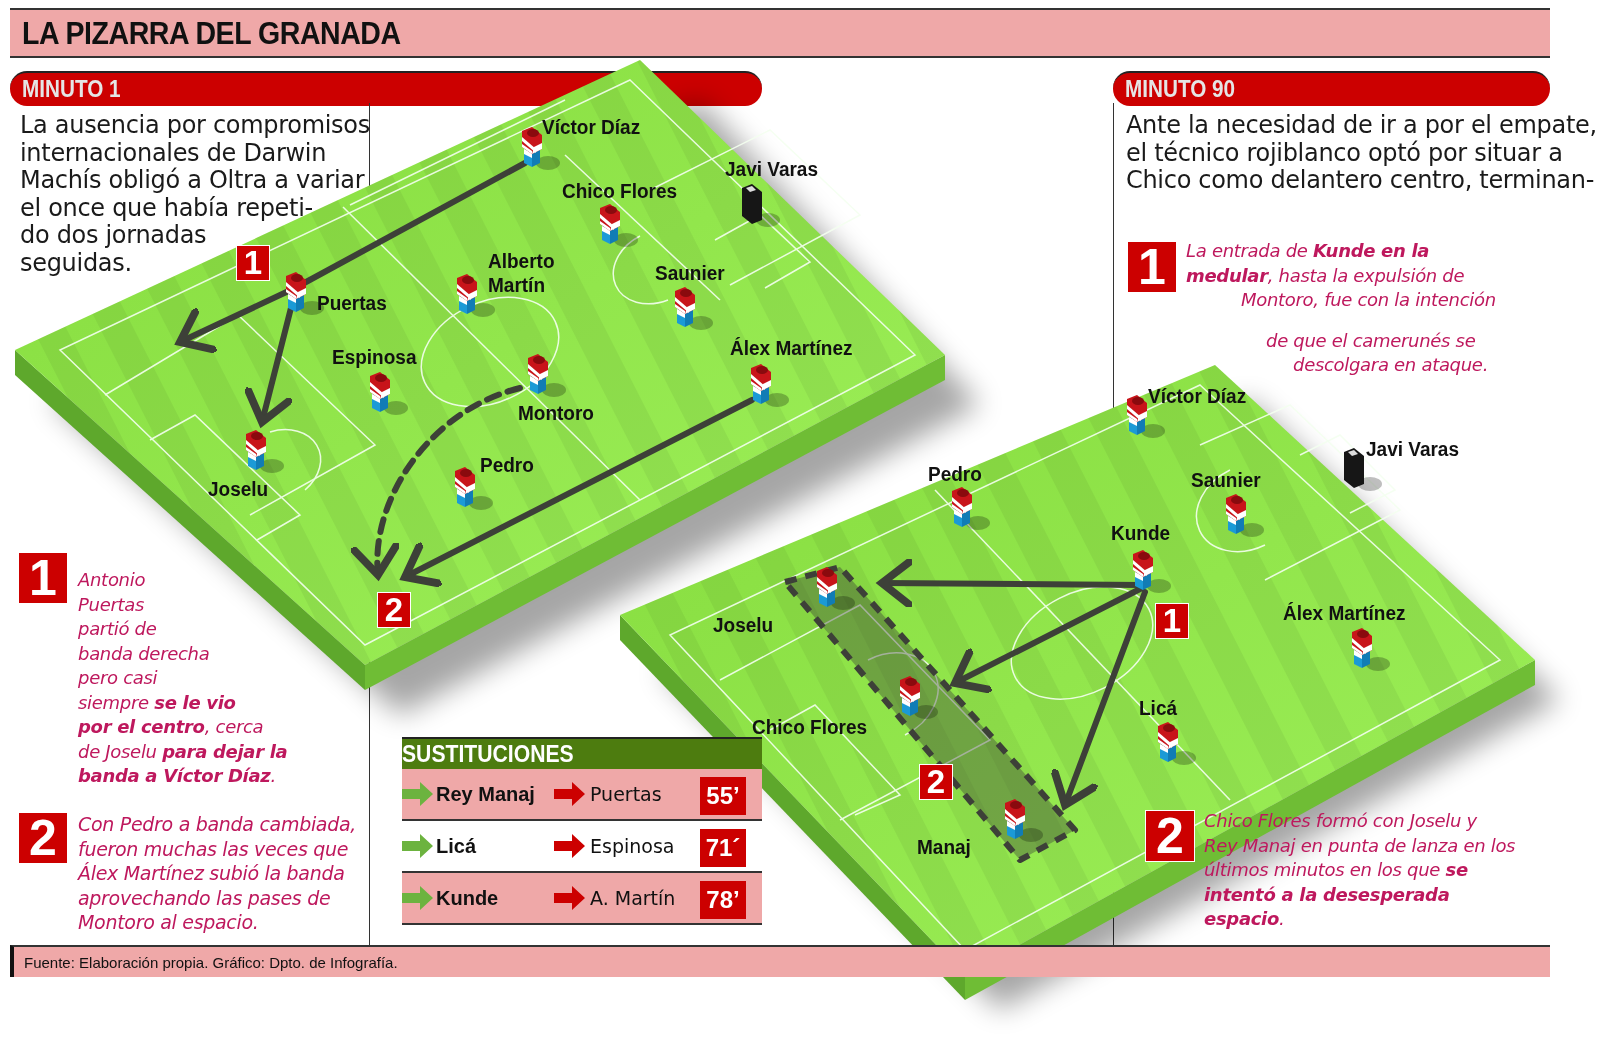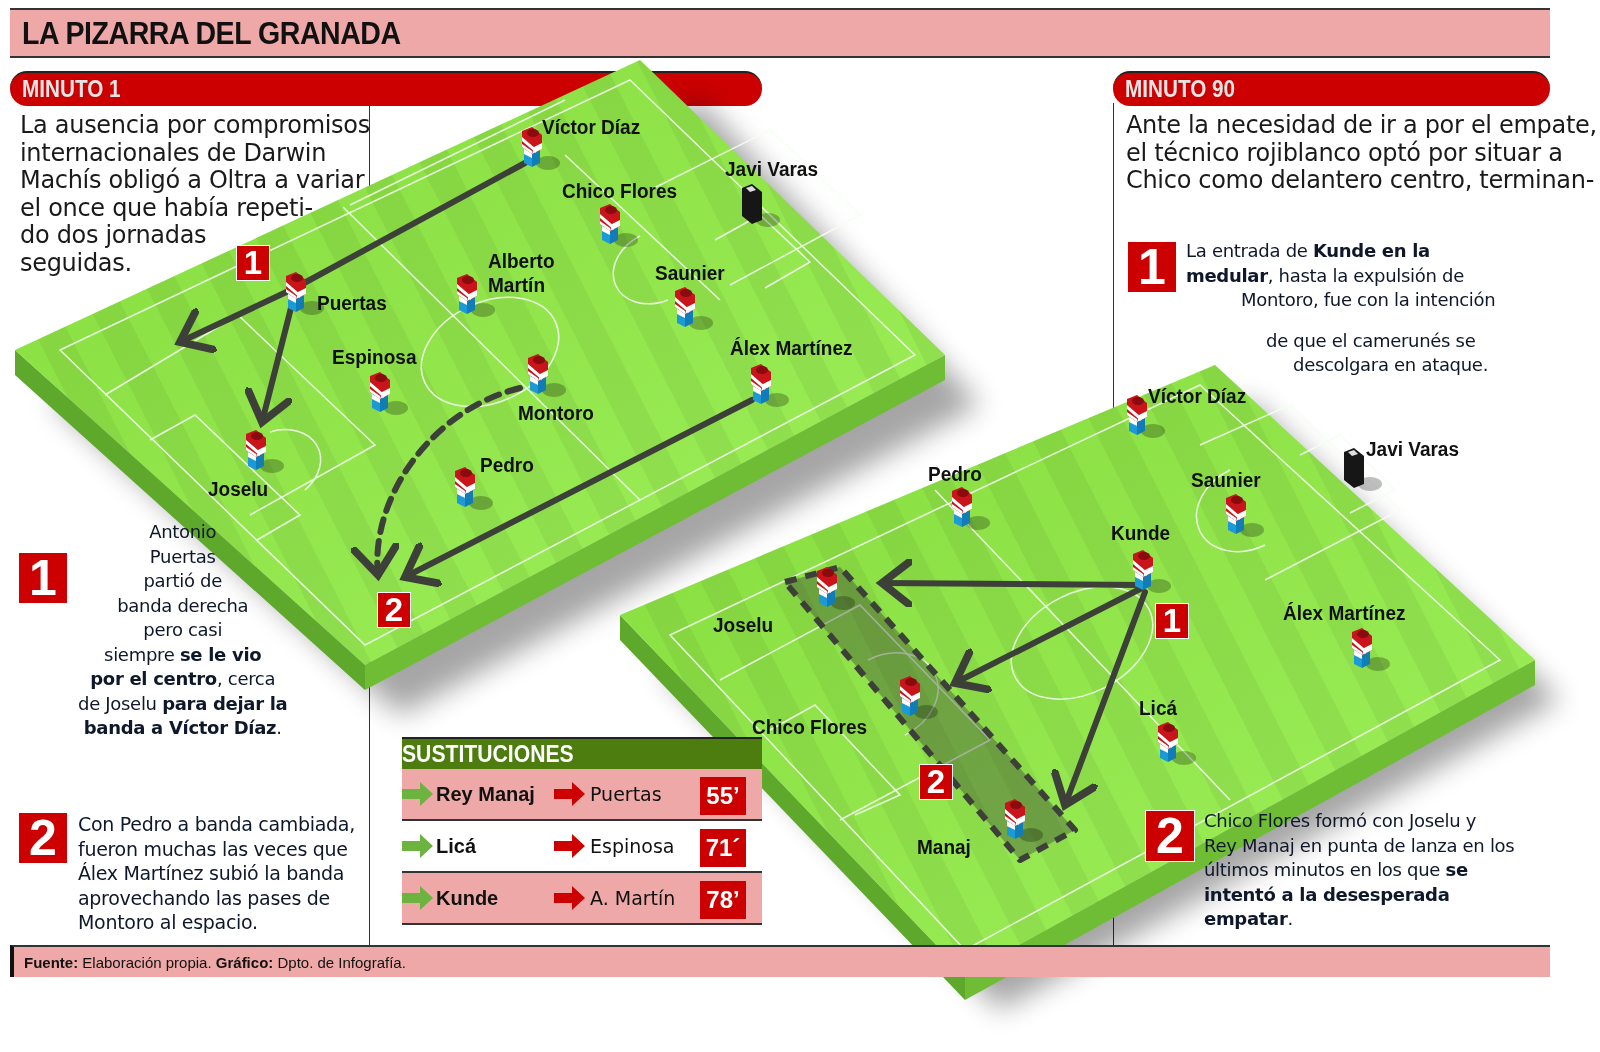--- a/index.html
+++ b/index.html
@@ -14,21 +14,21 @@
   .section-head { position: absolute; height: 35px; background: #cc0000; border-top: 2px solid #222;
     color: #e5e5e5; font-family: "Liberation Sans", sans-serif; font-weight: 700; font-size: 23px;
     padding: 3px 12px; transform-origin: left; border-radius: 17px; }
   .section-head span { display: inline-block; transform: scaleX(0.9); transform-origin: left; }
   #sec1 { left: 10px; top: 71px; width: 752px; }
   #sec90 { left: 1113px; top: 71px; width: 437px; }
 
   .vline { position: absolute; width: 1px; background: #333; }
 
   .body-text { position: absolute; font-family: "DejaVu Sans", sans-serif; font-size: 24px; line-height: 27.5px; color: #1a1a1a; letter-spacing: -0.3px; }
-  .note-text { position: absolute; font-family: "DejaVu Sans", sans-serif; font-size: 18px; line-height: 24.5px; color: #0f172a; letter-spacing: -0.3px; }
+  .note-text { position: absolute; font-family: "DejaVu Sans", sans-serif; font-size: 18px; line-height: 24.5px; color: #be185d; letter-spacing: -0.3px; font-style: italic; }
   .note-text b { font-weight: 700; }
 
   .num-badge { position: absolute; background: #cc0000; color: #fff; font-family: "Liberation Sans", sans-serif;
     font-weight: 900; display: flex; align-items: center; justify-content: center; border: 1px solid #fff; }
   .num-big { width: 50px; height: 52px; font-size: 50px; }
   .num-small { width: 34px; height: 36px; font-size: 33px; }
 
   .pitch-svg { position: absolute; left: 0; top: 0; width: 1600px; height: 1052px; pointer-events: none; }
 
   .plabel { position: absolute; font-family: "Liberation Sans", sans-serif; font-weight: 700; font-size: 20px;
@@ -42,21 +42,21 @@
   .sub-row.pink { background: #efa8a8; }
   .sub-row.white { background: #fff; }
   .arrow-in, .arrow-out { width: 32px; height: 26px; flex: none; }
   .sub-in-name { font-family: "Liberation Sans", sans-serif; font-weight: 700; font-size: 20px; width: 118px; margin-left: 2px; }
   .sub-out-name { font-family: "DejaVu Sans", sans-serif; font-size: 19px; width: 110px; margin-left: 4px; }
   .sub-min { position: absolute; right: 16px; top: 8px; width: 46px; height: 38px; background: #cc0000; color: #fff;
     font-family: "Liberation Sans", sans-serif; font-weight: 900; font-size: 24px; display: flex; align-items: center; justify-content: center; }
 
   .footer { position: absolute; left: 10px; top: 945px; width: 1540px; height: 32px; background: #efa8a8;
     border-top: 2px solid #333; border-left: 4px solid #111; font-family: "Liberation Sans", sans-serif; font-size: 15px; padding: 7px 10px; }
-  .footer b { font-weight: 700; }
+  .footer b { font-weight: 400; }
 </style>
 </head>
 <body>
 
 <div class="title-bar">
   <h1>LA PIZARRA DEL GRANADA</h1>
 </div>
 
 <div class="section-head" id="sec1"><span>MINUTO 1</span></div>
 <div class="section-head" id="sec90"><span>MINUTO 90</span></div>
@@ -187,21 +187,21 @@
 <div class="body-text" style="left:20px; top:112px;">
   <div>La ausencia por compromisos</div>
   <div>internacionales de Darwin</div>
   <div>Machís obligó a Oltra a variar</div>
   <div>el once que había repeti-</div>
   <div>do dos jornadas</div>
   <div>seguidas.</div>
 </div>
 
 <div class="num-badge num-big" style="left:18px; top:552px;">1</div>
-<div class="note-text" id="m1n1" style="left:78px; top:520px;text-align:center;">
+<div class="note-text" id="m1n1" style="left:78px; top:568px;">
     <div><span>Antonio</span></div>
     <div><span>Puertas</span></div>
     <div><span>partió de</span></div>
     <div><span>banda derecha</span></div>
     <div><span>pero casi</span></div>
     <div><span>siempre </span><b>se le vio</b></div>
     <div><b>por el centro</b><span>, cerca</span></div>
     <div><span>de Joselu </span><b>para dejar la</b></div>
     <div><b>banda a Víctor Díaz</b><span>.</span></div>
   </div>
@@ -245,21 +245,21 @@
     <div style="padding-left: 80px; margin-top: 16px;"><span>de que el camerunés se</span></div>
     <div style="padding-left: 107px;"><span>descolgara en ataque.</span></div>
   </div>
 
 <div class="num-badge num-big" style="left:1145px; top:810px;">2</div>
 <div class="note-text" id="m90n2" style="left:1204px; top:809px;">
     <div><span>Chico Flores formó con Joselu y</span></div>
     <div><span>Rey Manaj en punta de lanza en los</span></div>
     <div><span>últimos minutos en los que </span><b>se</b></div>
     <div><b>intentó a la desesperada</b></div>
-    <div><b>empatar</b><span>.</span></div>
+    <div><b>espacio</b><span>.</span></div>
   </div>
 
 <div class="num-badge num-small" style="left:1155px; top:603px;">1</div>
 <div class="num-badge num-small" style="left:919px; top:764px;">2</div>
 
 <div class="plabel" style="left:1148px; top:385px;">Víctor Díaz</div>
 <div class="plabel" style="left:1366px; top:438px;">Javi Varas</div>
 <div class="plabel" style="left:928px; top:463px;">Pedro</div>
 <div class="plabel" style="left:1191px; top:469px;">Saunier</div>
 <div class="plabel" style="left:1111px; top:522px;">Kunde</div>

